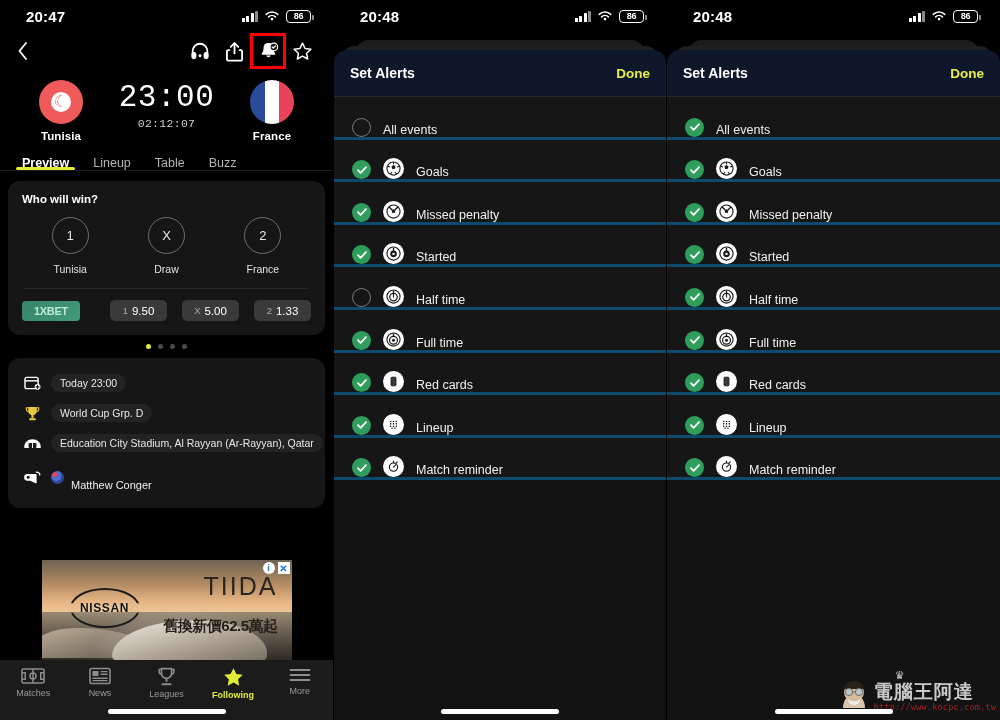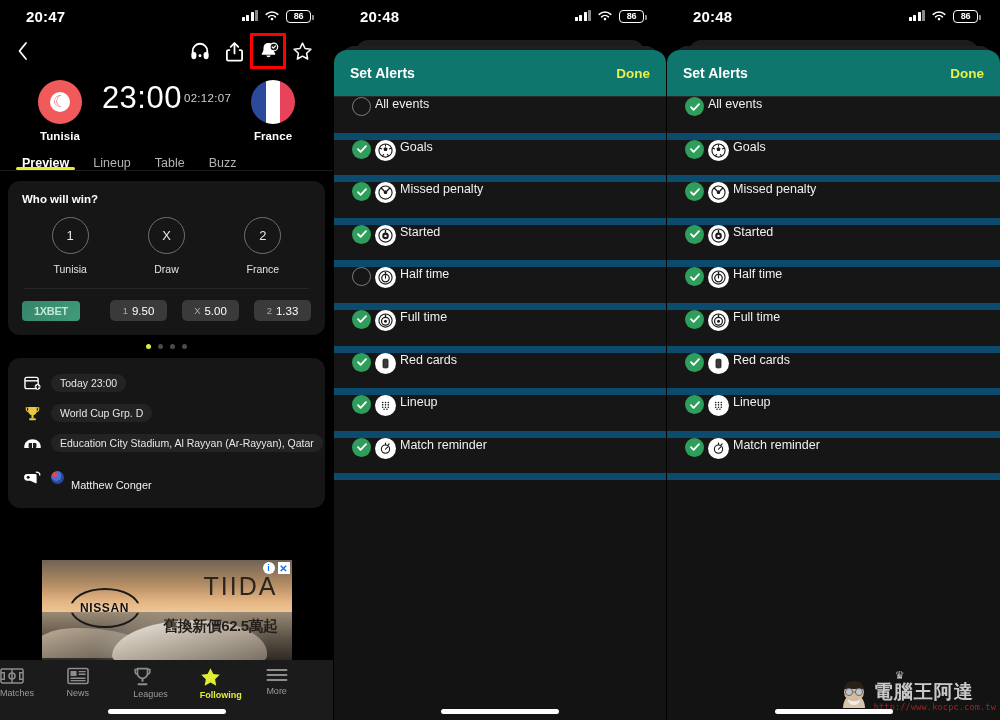--- a/index.html
+++ b/index.html
@@ -14,21 +14,21 @@
   .panel { position: relative; width: 333px; height: 720px; background: #000; overflow: hidden; flex: 0 0 auto; }
   .panel.p3 { width: 334px; }
   .panel + .panel { border-left: 1px solid #000; }
 
   
   .statusbar {
     position: relative; height: 32px; display: flex; align-items: center;
     justify-content: space-between; padding: 0 22px 0 26px; color: #fff;
   }
   .sb-time { font-size: 15px; font-weight: 700; letter-spacing: .2px; }
-  .sb-right { display: flex; align-items: flex-start; gap: 6px; }
+  .sb-right { display: flex; align-items: center; gap: 6px; }
   .sb-bars { display: flex; align-items: flex-end; gap: 1.5px; height: 11px; }
   .sb-bars i { display:block; width: 3px; background:#fff; border-radius: .5px; }
   .sb-bars i:nth-child(1){ height:4px; }
   .sb-bars i:nth-child(2){ height:6px; }
   .sb-bars i:nth-child(3){ height:8.5px; }
   .sb-bars i:nth-child(4){ height:11px; background:#888; }
   .sb-batt {
     position: relative; border: 1.6px solid #fff; border-radius: 4px;
     width: 25px; height: 13px; display:flex; align-items:center; justify-content:center;
   }
@@ -52,21 +52,21 @@
   .flag-tn::before {
     content:""; position:absolute; left:50%; top:50%; transform:translate(-50%,-50%);
     width: 20px; height:20px; border-radius:50%; background:#fff;
   }
   .flag-tn::after {
     content:"☾"; position:absolute; left:50%; top:50%; transform:translate(-50%,-52%);
     font-size: 16px; color: #f05a5a; line-height: 1;
   }
   .flag-fr { background: linear-gradient(to right,#2b4a9b 0 33.3%, #ffffff 33.3% 66.6%, #e8435a 66.6% 100%); }
   .team-name { font-size: 11.5px; color:#fff; font-weight:700; letter-spacing:.1px; }
-  .kick { flex:1; display:flex; flex-direction:row; align-items:center; gap:2px; padding-top:2px; }
+  .kick { flex:1; display:flex; flex-direction:column; align-items:center; gap:2px; padding-top:2px;font-family:Liberation Mono, monospace; }
   .kick-time { font-size: 31px; color:#fff; font-weight:400; letter-spacing:.5px; line-height:1.05; }
   .kick-cd { font-size: 11.5px; color:#cfcfcf; letter-spacing:.3px; }
 
   .tabs { display:flex; align-items:flex-end; gap:0; padding: 14px 10px 0; position:relative; }
   .tab { padding: 0 12px 0; font-size:12.5px; color:#b3b3b3; position:relative; }
   .tab.active { color:#fff; font-weight:700; }
   .tab.active::after {
     content:""; position:absolute; left:6px; right:6px; bottom:0; height:3px;
     background:#e0ed37; border-radius:2px;
   }
@@ -172,51 +172,51 @@
   .ad-badges { position:absolute; right: 2px; top: 2px; display:flex; gap:3px; align-items:center; }
   .ad-badges .i { width:12px;height:12px;border-radius:50%;background:#fff;color:#1a73e8;font-size:9px;
     display:flex;align-items:center;justify-content:center;font-weight:700; }
   .ad-badges .x { width:12px;height:12px;background:#fff;color:#1a73e8;font-size:10px;
     display:flex;align-items:center;justify-content:center;font-weight:700; }
 
   .botnav {
     position:absolute; left:0; right:0; bottom: 0; height: 60px;
     background:#1b1b1b; display:flex; align-items:flex-start; padding-top:7px;
   }
-  .nav-item { flex:1; display:flex; flex-direction:column; align-items:flex-start; gap:3px; }
+  .nav-item { flex:1; display:flex; flex-direction:column; align-items:center; gap:3px; }
   .nav-label { font-size: 9px; color:#9a9a9a; }
   .nav-item.active .nav-label { color:#e0ed37; font-weight:700; }
   .home-ind {
     position:absolute; left:50%; transform:translateX(-50%); bottom: 6px;
     width: 118px; height: 5px; border-radius: 3px; background:#fff;
   }
 
   
   .sheet-back {
     position:absolute; left: 22px; right: 22px; top: 40px; height: 30px;
     background:#1c1c1c; border-radius: 12px 12px 0 0;
   }
   .sheet-back2 {
     position:absolute; left: 8px; right: 8px; top: 46px; height: 28px;
     background:#1f1f1f; border-radius: 12px 12px 0 0;
   }
   .sheet {
     position:absolute; left:0; right:0; top: 50px; bottom: 0;
-    background:#0f766e; border-radius: 13px 13px 0 0; overflow:hidden;
+    background:#0f172a; border-radius: 13px 13px 0 0; overflow:hidden;
   }
   .sheet-hdr {
     height: 47px; display:flex; align-items:center; justify-content:space-between;
     padding: 0 16px; border-bottom: 1px solid #2a2a2a;
   }
   .sheet-title { font-size: 14px; font-weight:700; color:#fff; }
   .sheet-done { font-size: 13.5px; font-weight:700; color:#e8ef4a; }
   .alert-list { background:#131313; }
   .alert-row {
-    display:flex; align-items:flex-start; gap: 4px; height: 42.6px;
-    padding: 0 18px; border-bottom: 7px solid #0c4a6e; background:#161616;
+    display:flex; align-items:flex-end; gap: 12px; height: 42.6px;
+    padding: 0 18px; border-bottom: 3px solid #0c4a6e; background:#161616;
   }
   .chk { width: 19px; height: 19px; border-radius:50%; flex:0 0 auto;
     display:flex; align-items:center; justify-content:center; }
   .chk.off { border: 1.4px solid #7b7b7b; background: transparent; }
   .chk.on { background:#2f9e5c; }
   .ev-ico {
     width: 21px; height: 21px; border-radius:50%; background:#fff; flex:0 0 auto;
     display:flex; align-items:center; justify-content:center;
   }
   .ev-label { font-size: 12.5px; color:#f0f0f0; }

